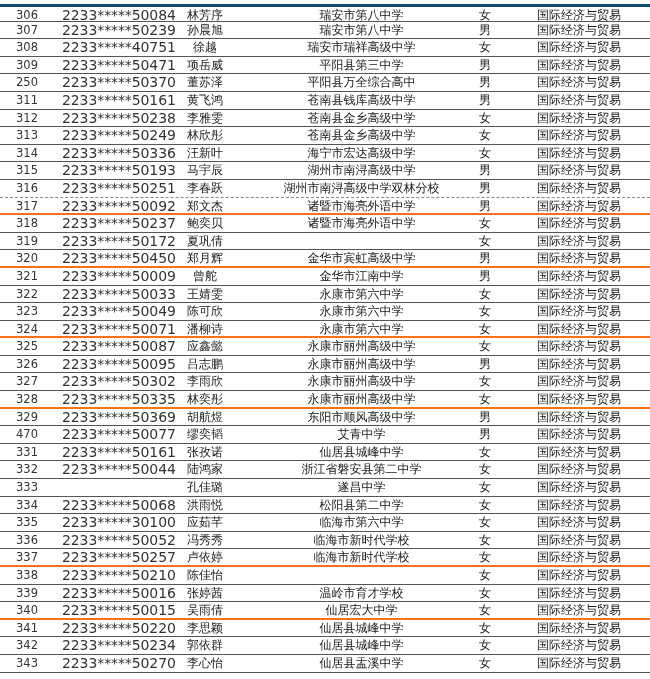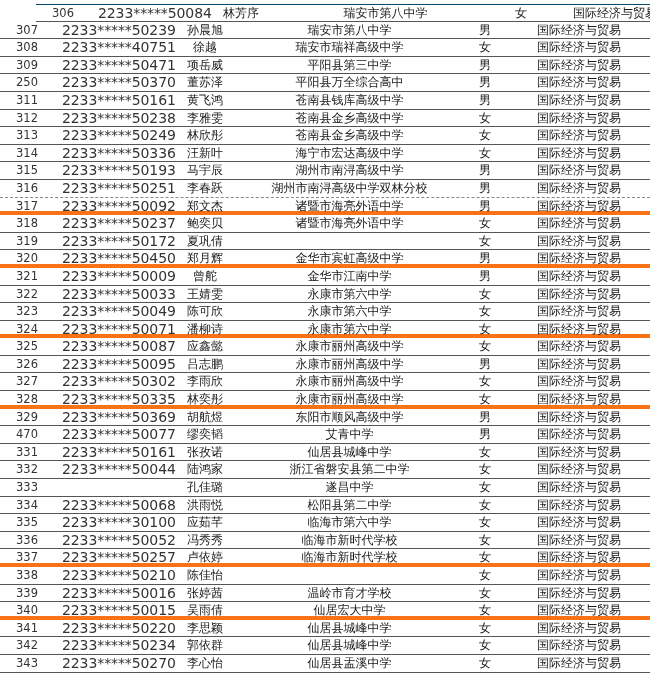--- a/index.html
+++ b/index.html
@@ -7,28 +7,28 @@
     width: 650px; height: 679px; overflow: hidden; position: relative;
     font-family: "DejaVu Sans", "Liberation Sans", sans-serif;
     color: #1a1a1a;
   }
   .sheet { position: absolute; left: 0; top: 4px; width: 650px; }
   .row {
     position: relative; height: 17.6px; border-bottom: 1px solid #555;
     box-sizing: border-box; font-size: 12px; line-height: 16.6px;
     white-space: nowrap;
   }
-  .row.first { border-top: 1px solid #0c4a6e; margin-left: 36px; }
+  .row.first { border-top: 3px solid #0c4a6e; }
   .row.dashed { border-bottom: 1px dashed #888; }
-  .row.thick { border-bottom: 4px solid #f97316; }
+  .row.thick { border-bottom: 2px solid #f97316; }
   .cell { position: absolute; top: 0; }
   .c-no { left: 16px; width: 34px; font-family: "DejaVu Sans", sans-serif; font-size: 11.5px; color: #333; }
   .c-id { left: 62px; width: 130px; font-family: "DejaVu Sans", sans-serif; font-size: 14px; color: #333; letter-spacing: -0.1px; }
   .c-name { left: 170px; width: 70px; text-align: center; }
-  .c-school { left: 237px; width: 225px; text-align: center; }
+  .c-school { left: 249px; width: 225px; text-align: center; }
   .c-sex { left: 470px; width: 30px; text-align: center; }
   .c-major { left: 537px; width: 100px; text-align: left; }
 </style>
 </head>
 <body>
 
 <div class="sheet" id="sheet">
     <div class="row first">
     <span class="cell c-no">306</span>
     <span class="cell c-id">2233*****50084</span>

